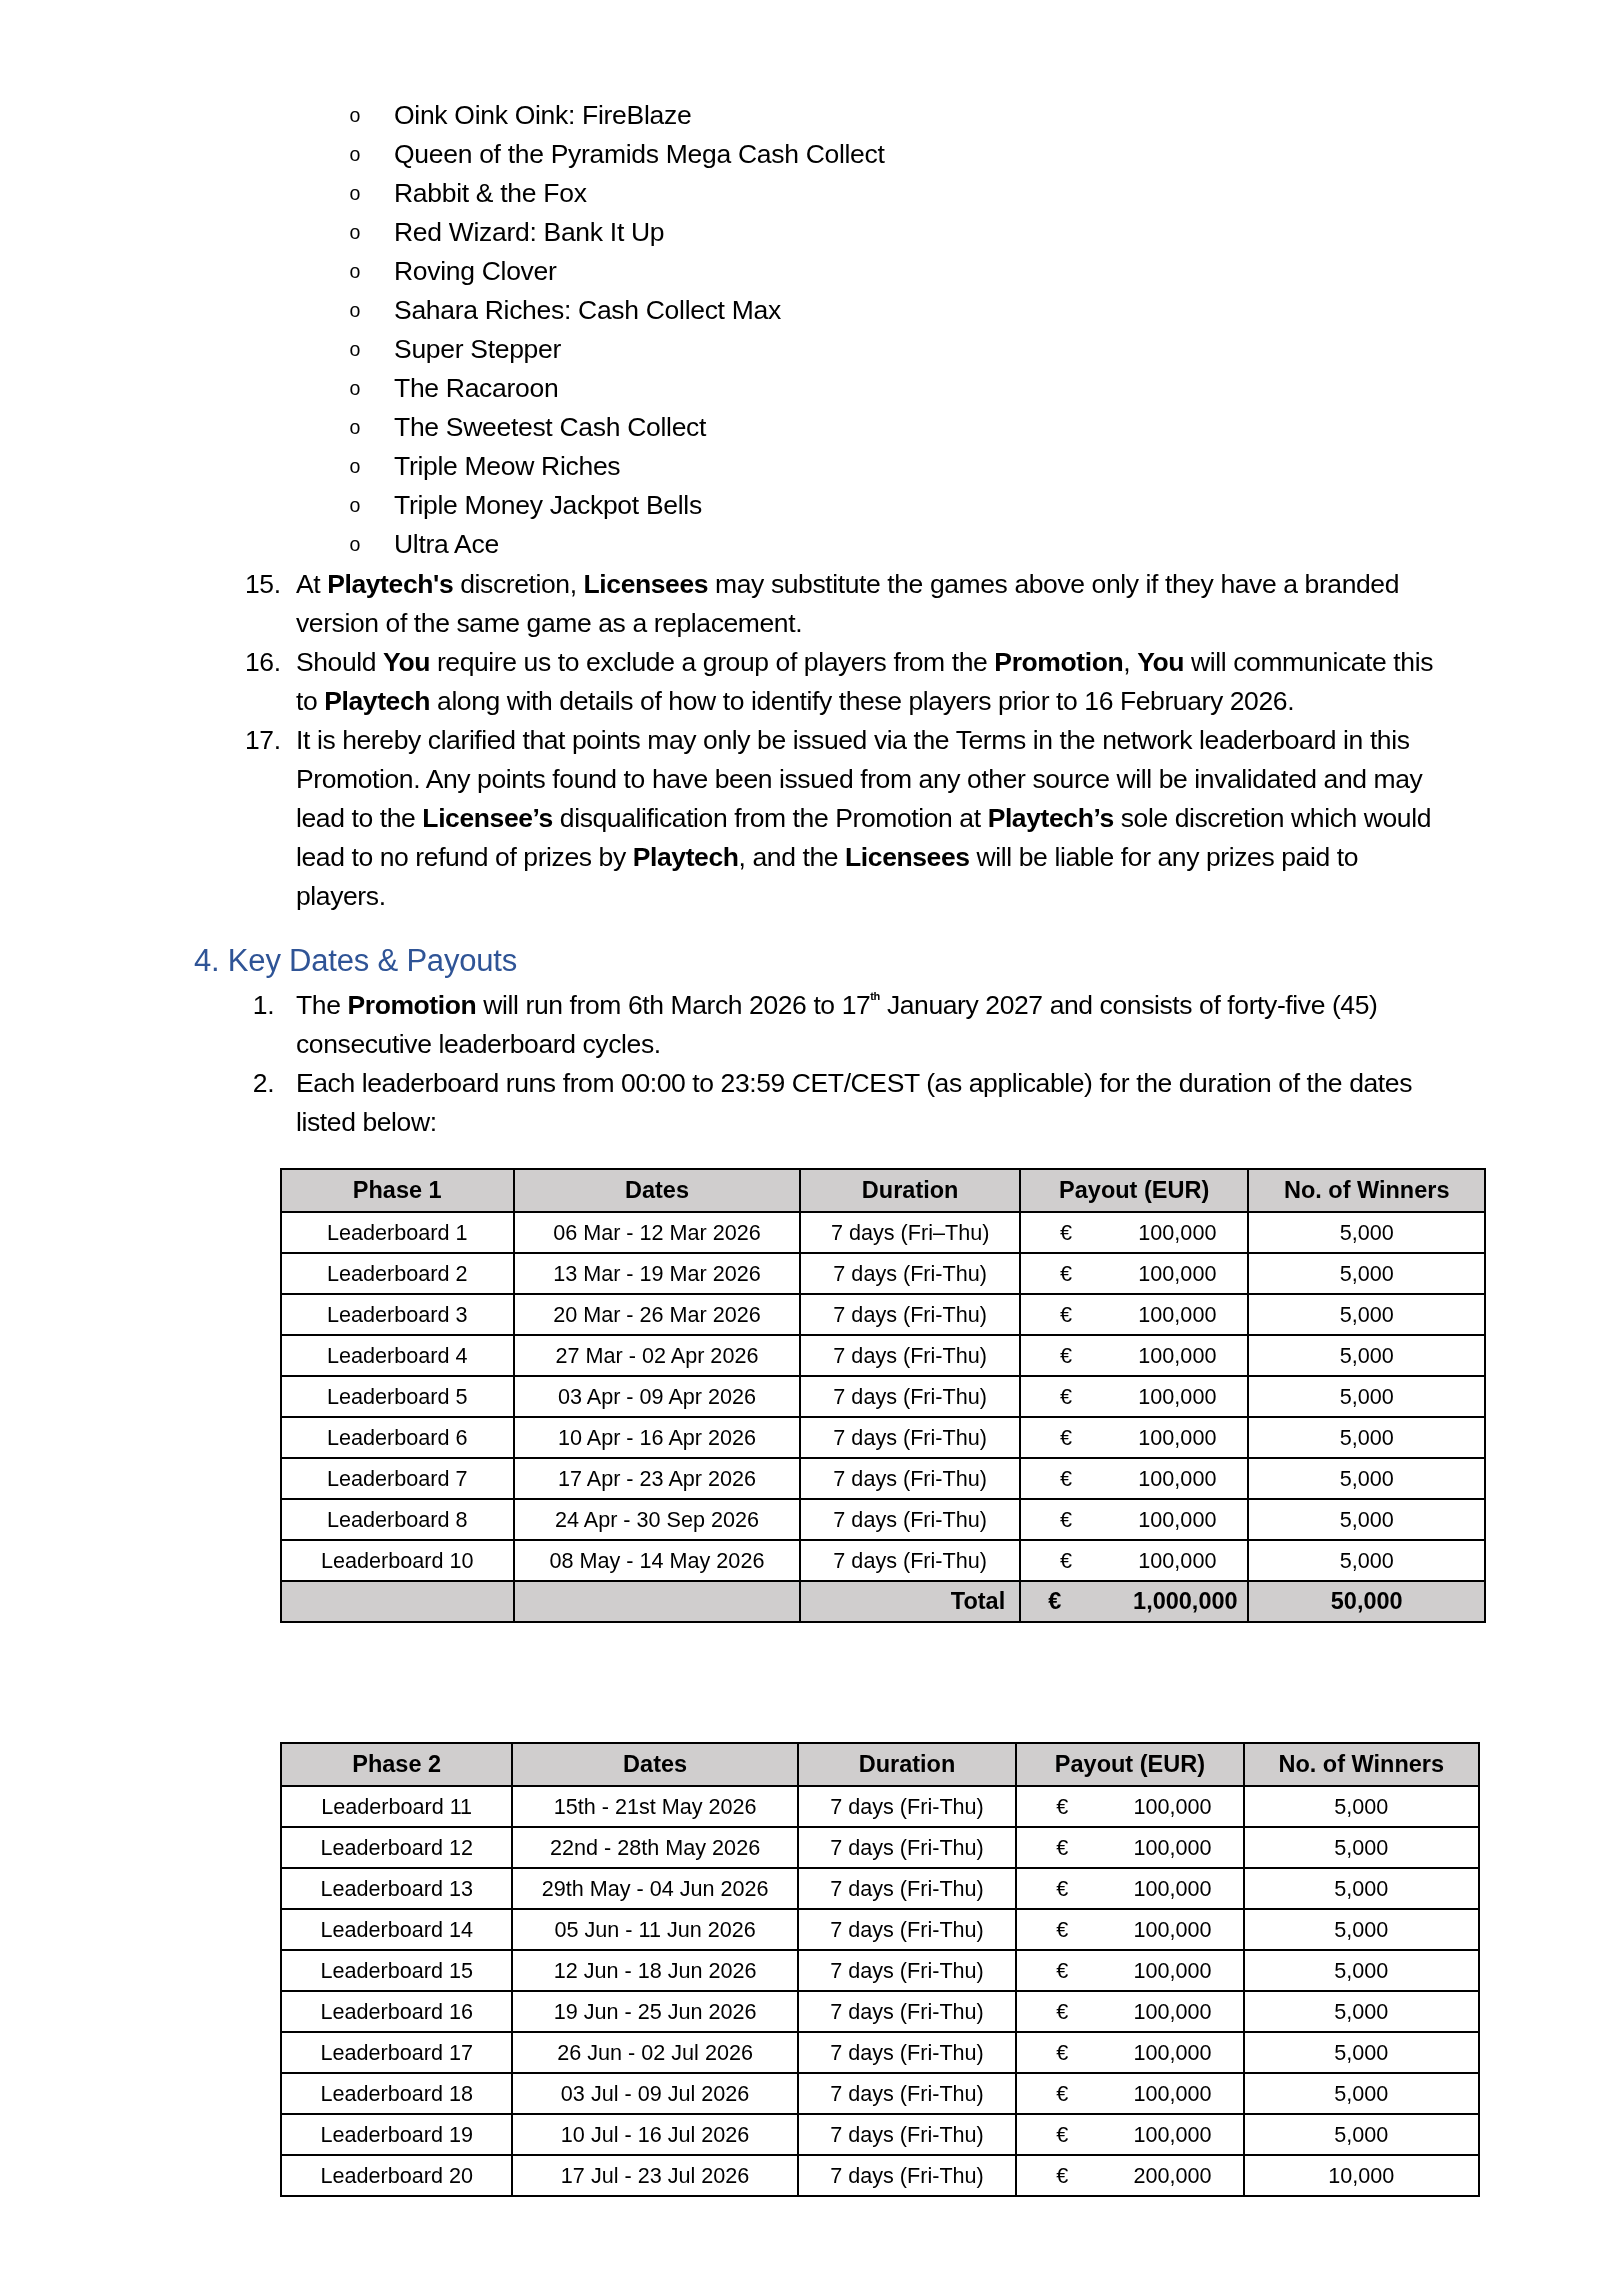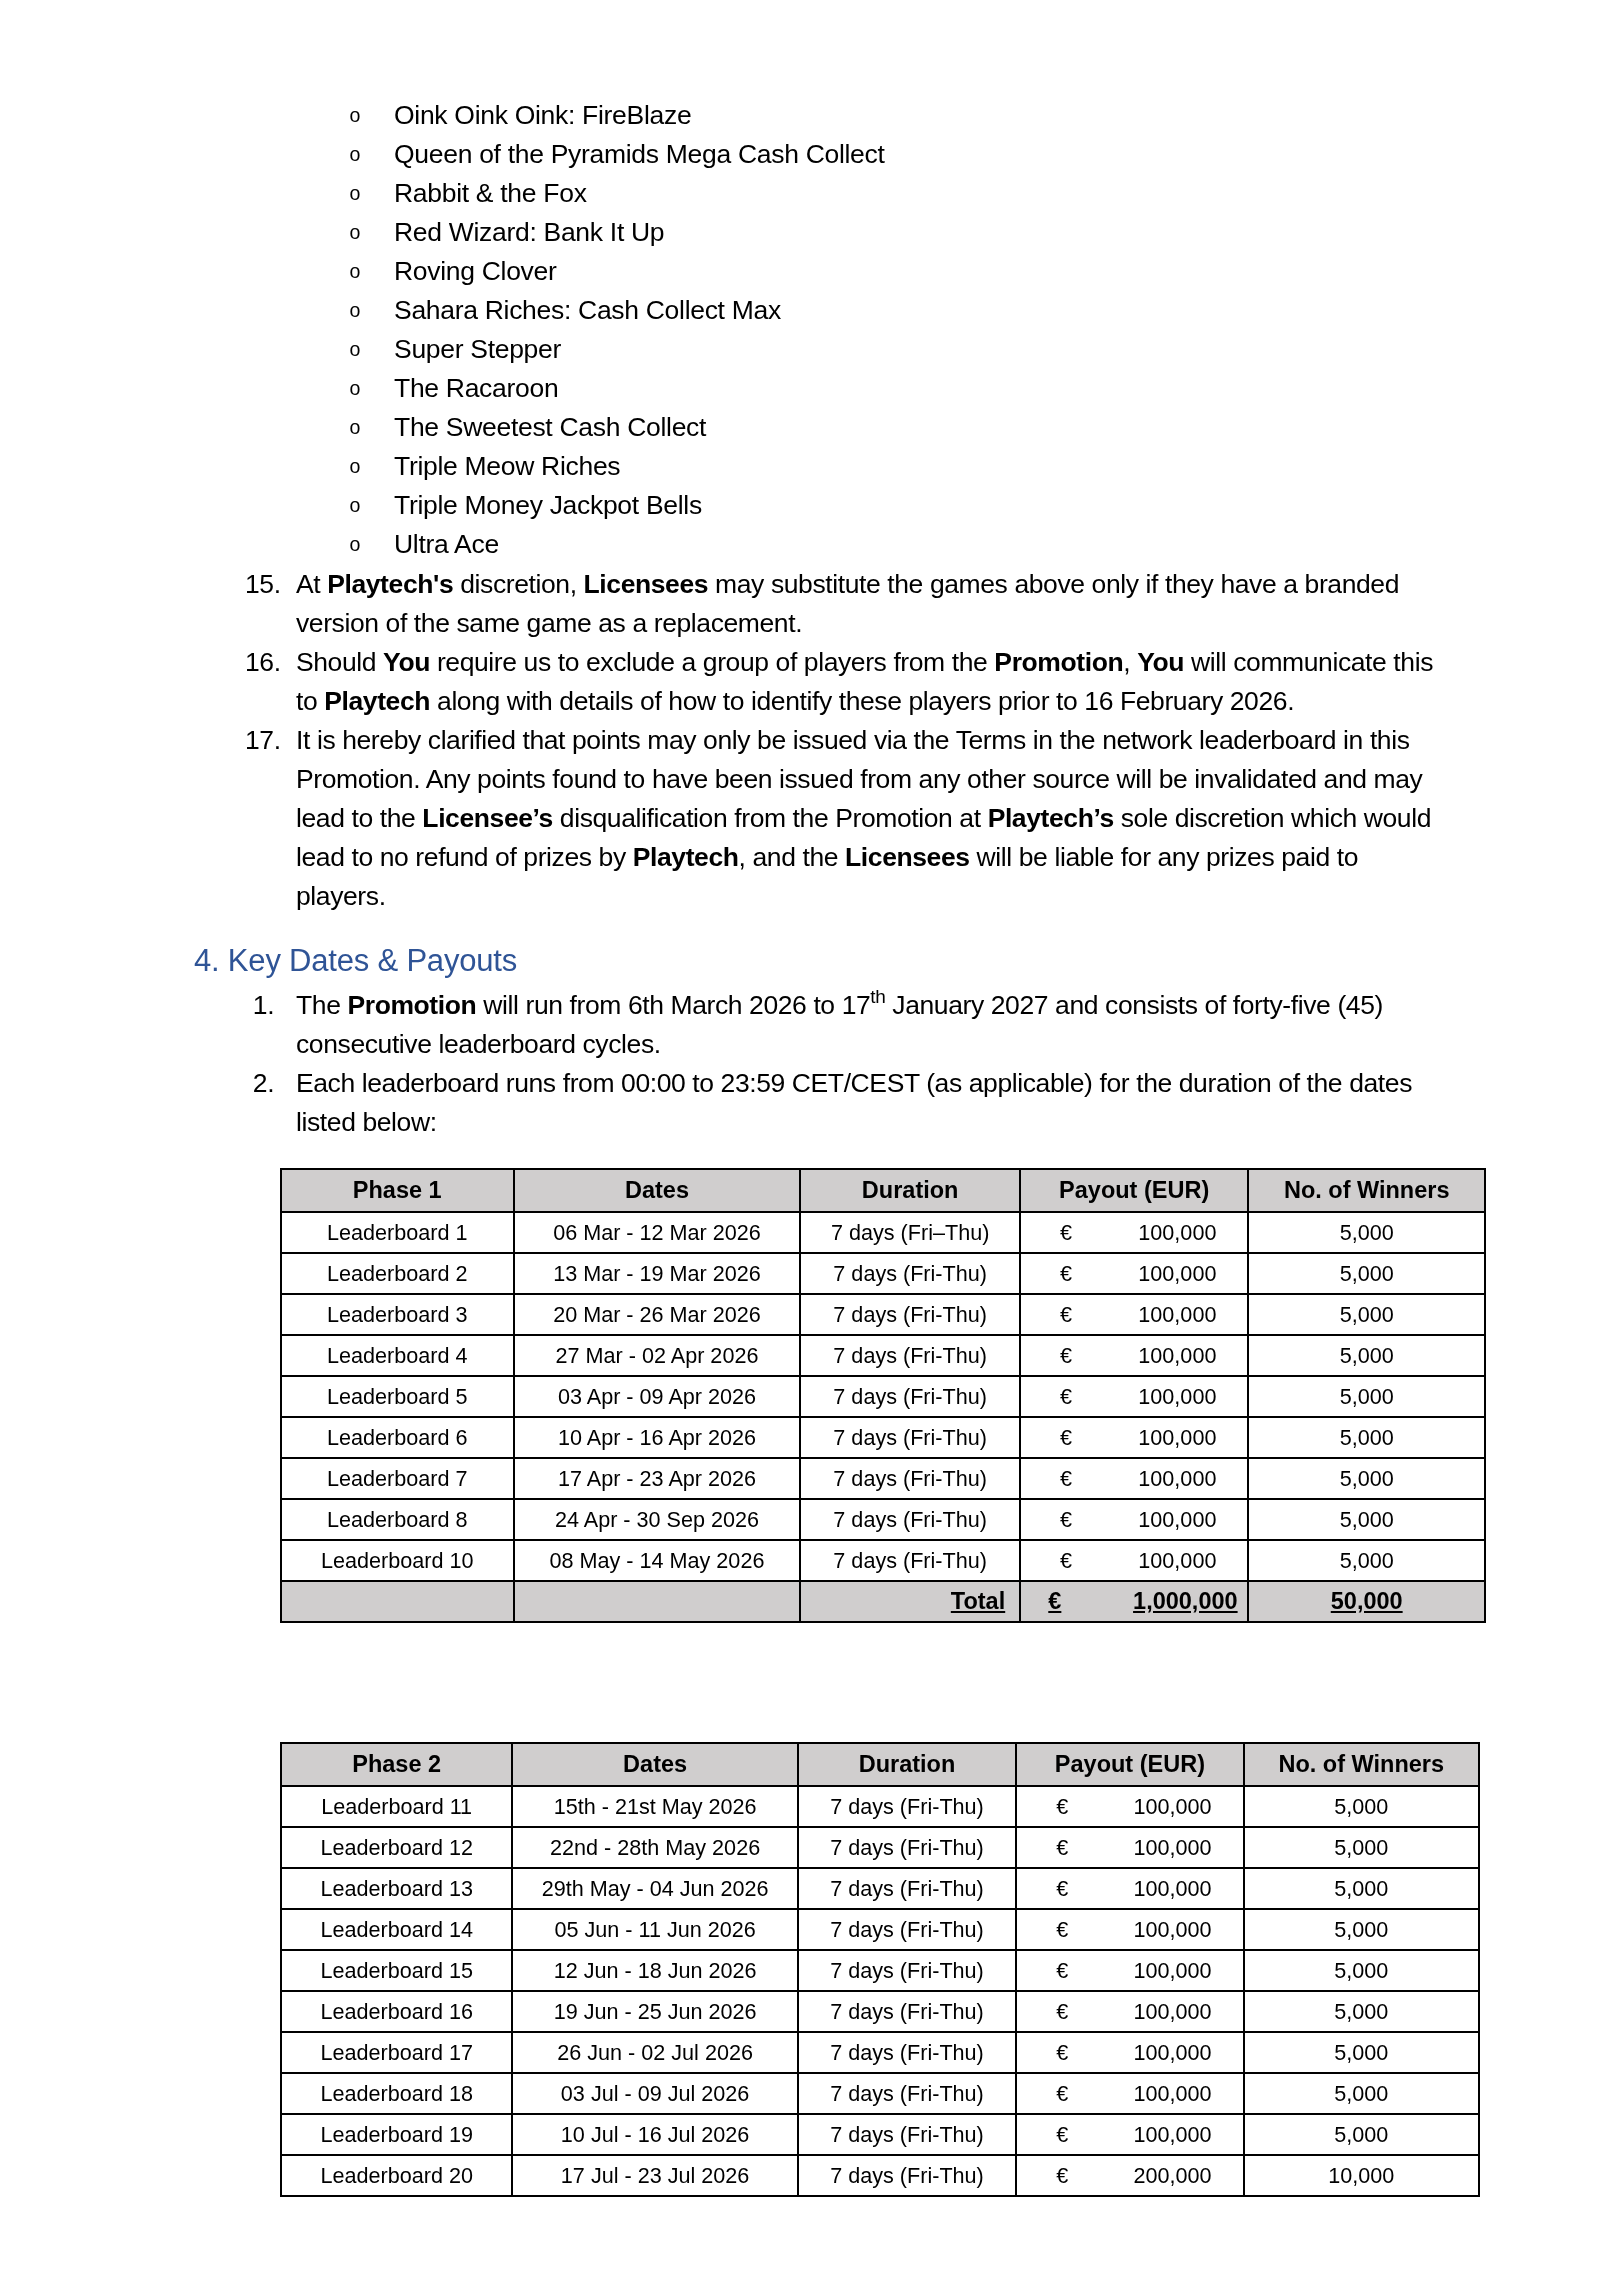--- a/index.html
+++ b/index.html
@@ -13,29 +13,29 @@
   .games li .bullet { position: absolute; left: 0; top: 0; font-size: 19.6px; width: 19.6px; text-align: center; }
 
   
   .numbered { position: absolute; margin: 0; padding: 0; list-style: none; }
   .numbered li { position: relative; padding-left: 51px; font-size: 26.5px; line-height: 39px; letter-spacing: -0.4px; }
   .numbered li .num { position: absolute; left: 0; top: 0; }
   .sec3 { left: 245px; top: 565px; width: 1196px; }
   .sec4 { left: 245px; top: 986px; width: 1196px; }
   .sec4 li .num { left: 7.8px; }
   b { font-weight: bold; }
-  sup { font-size: 19px; vertical-align: top; line-height: 21.6px; }
+  sup { font-size: 11px; vertical-align: top; line-height: 21.6px; font-weight: bold; }
 
   .heading { position: absolute; left: 194px; top: 943px; font-size: 31px; color: #2f5496; letter-spacing: -0.2px; }
 
   
   table.lb { position: absolute; border-collapse: collapse; font-size: 21.6px; }
   table.lb td, table.lb th { border: 2px solid #000; text-align: center; height: 39px; padding: 0; }
   table.lb th { background: #d0cece; font-weight: bold; font-size: 23.5px; height: 41px; }
-  table.lb tr.total td { background: #d0cece; font-weight: bold; font-size: 23.5px; text-decoration: underline; }
+  table.lb tr.total td { background: #d0cece; font-weight: bold; font-size: 23.5px; }
   table.lb td.total-label { text-align: right; padding-right: 13.7px; }
   .pay { display: flex; justify-content: space-between; padding: 0 31px 0 39px; }
   .pay .euro { width: 19.6px; text-align: left; }
   .pay .amt { text-align: right; }
   .t1 { left: 280px; top: 1168px; width: 1206px; border-radius: 8px; }
   .t2 { left: 280px; top: 1742px; width: 1200px; }
   .c1 { width: 231px; } .c2 { width: 285px; } .c3 { width: 218px; } .c4 { width: 227px; } .c5 { width: 235px; }
 </style>
 </head>
 <body>

